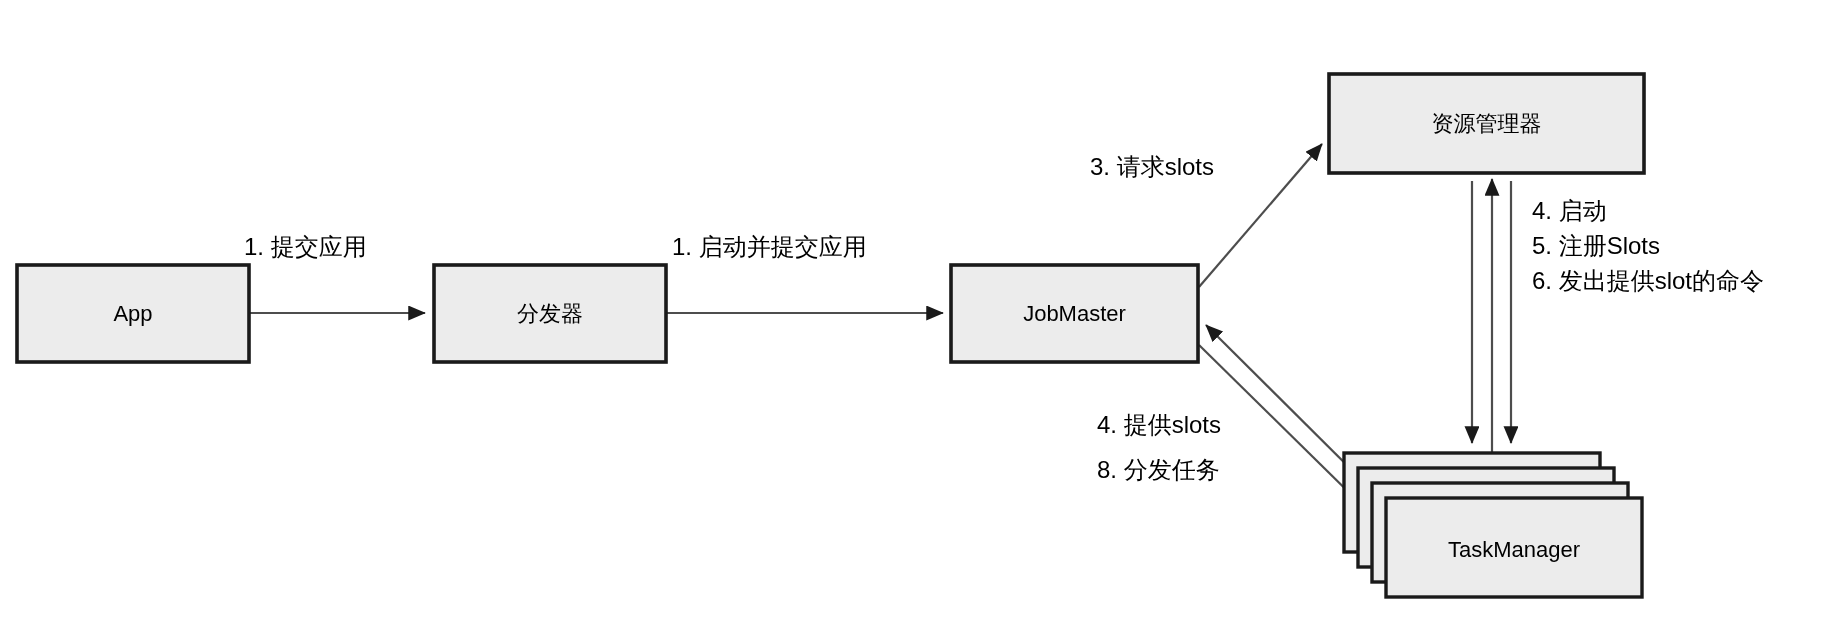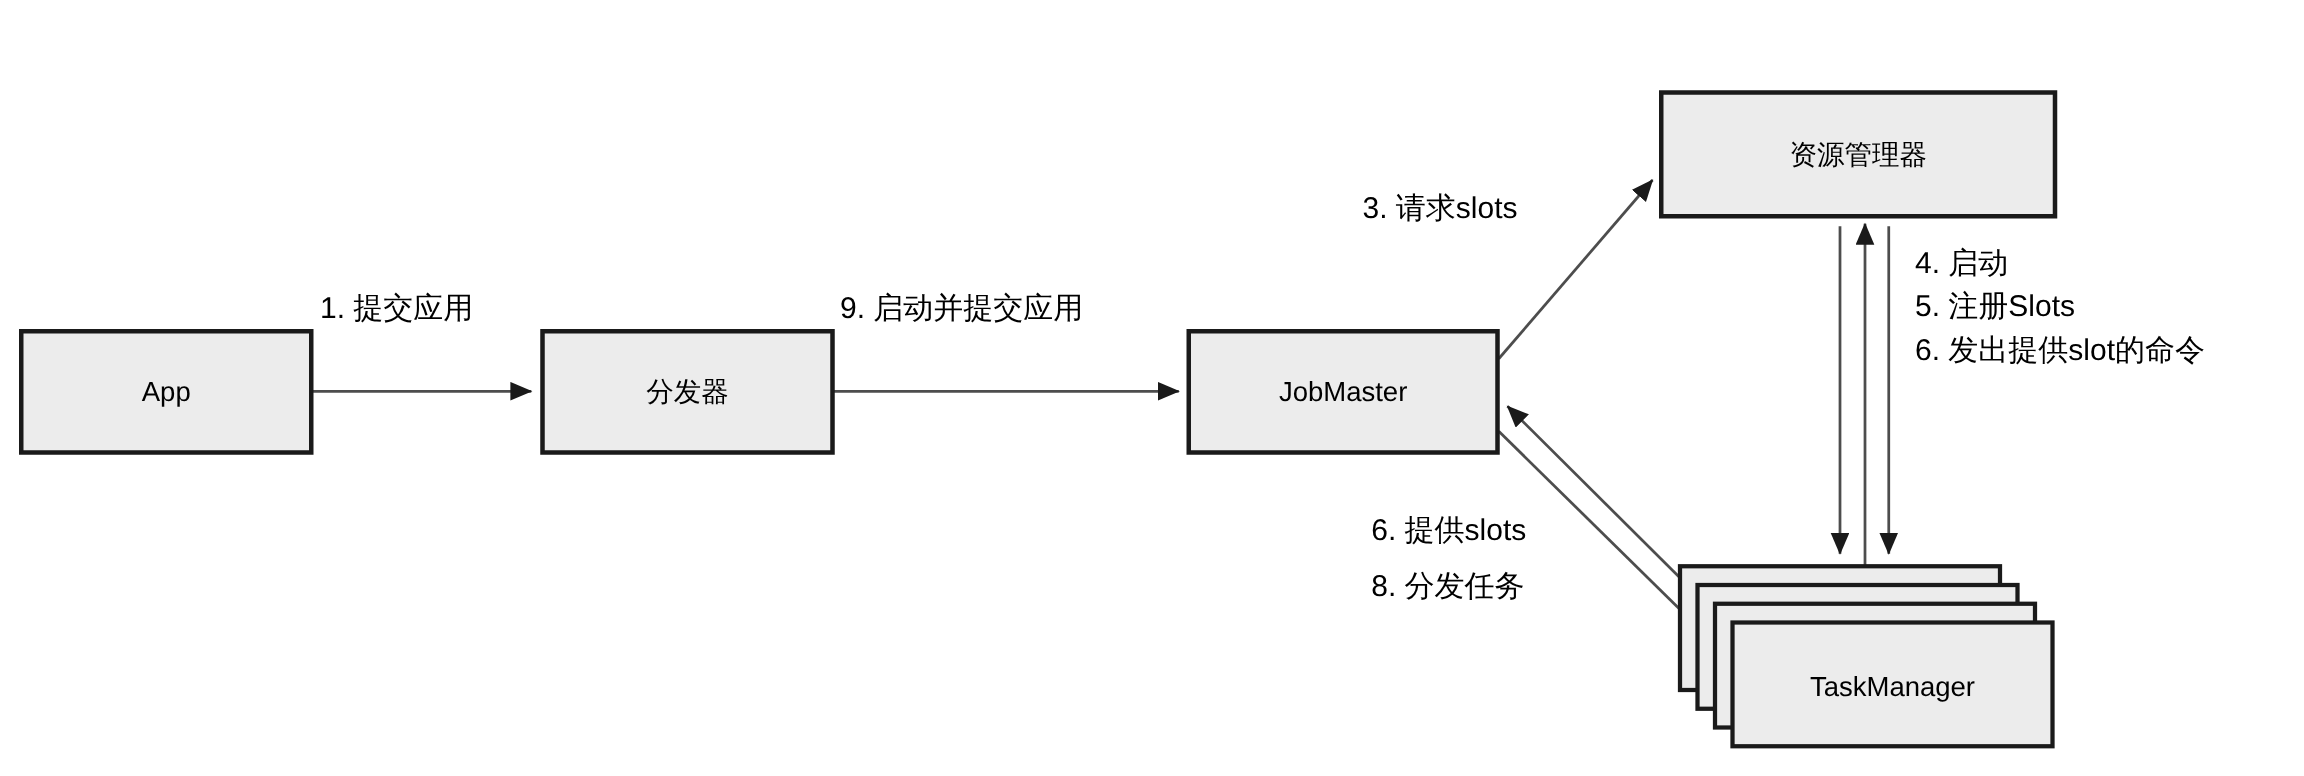--- a/index.html
+++ b/index.html
@@ -91,26 +91,26 @@
   <div class="node-label lbl-28" style="left:17px; top:265px; width:232px; height:97px;">App</div>
 
   <div class="node-label lbl-28" style="left:434px; top:265px; width:232px; height:97px;">分发器</div>
 
   <div class="node-label lbl-28" style="left:951px; top:265px; width:247px; height:97px;">JobMaster</div>
 
   <div class="node-label lbl-28" style="left:1329px; top:74px; width:315px; height:99px;">资源管理器</div>
 
   <div class="node-label lbl-28" style="left:1386px; top:498px; width:256px; height:104px;">TaskManager</div>
 
-  <div class="edge-label lbl-26" style="left:256px; top:232px;">1. 提交应用</div>
+  <div class="edge-label lbl-26" style="left:244px; top:232px;">1. 提交应用</div>
 
-  <div class="edge-label lbl-26" style="left:672px; top:232px;">9. 启动并提交应用</div>
+  <div class="edge-label lbl-26" style="left:672px; top:232px;">1. 启动并提交应用</div>
 
   <div class="edge-label lbl-26" style="left:1090px; top:152px;">3. 请求slots</div>
 
   <div class="edge-label lbl-26" style="left:1532px; top:196px;">4. 启动</div>
   <div class="edge-label lbl-26" style="left:1532px; top:231px;">5. 注册Slots</div>
   <div class="edge-label lbl-26" style="left:1532px; top:266px;">6. 发出提供slot的命令</div>
 
-  <div class="edge-label lbl-26" style="left:1097px; top:410px;">6. 提供slots</div>
+  <div class="edge-label lbl-26" style="left:1097px; top:410px;">4. 提供slots</div>
   <div class="edge-label lbl-26" style="left:1097px; top:455px;">8. 分发任务</div>
 
 </div>
 
 </body></html>

